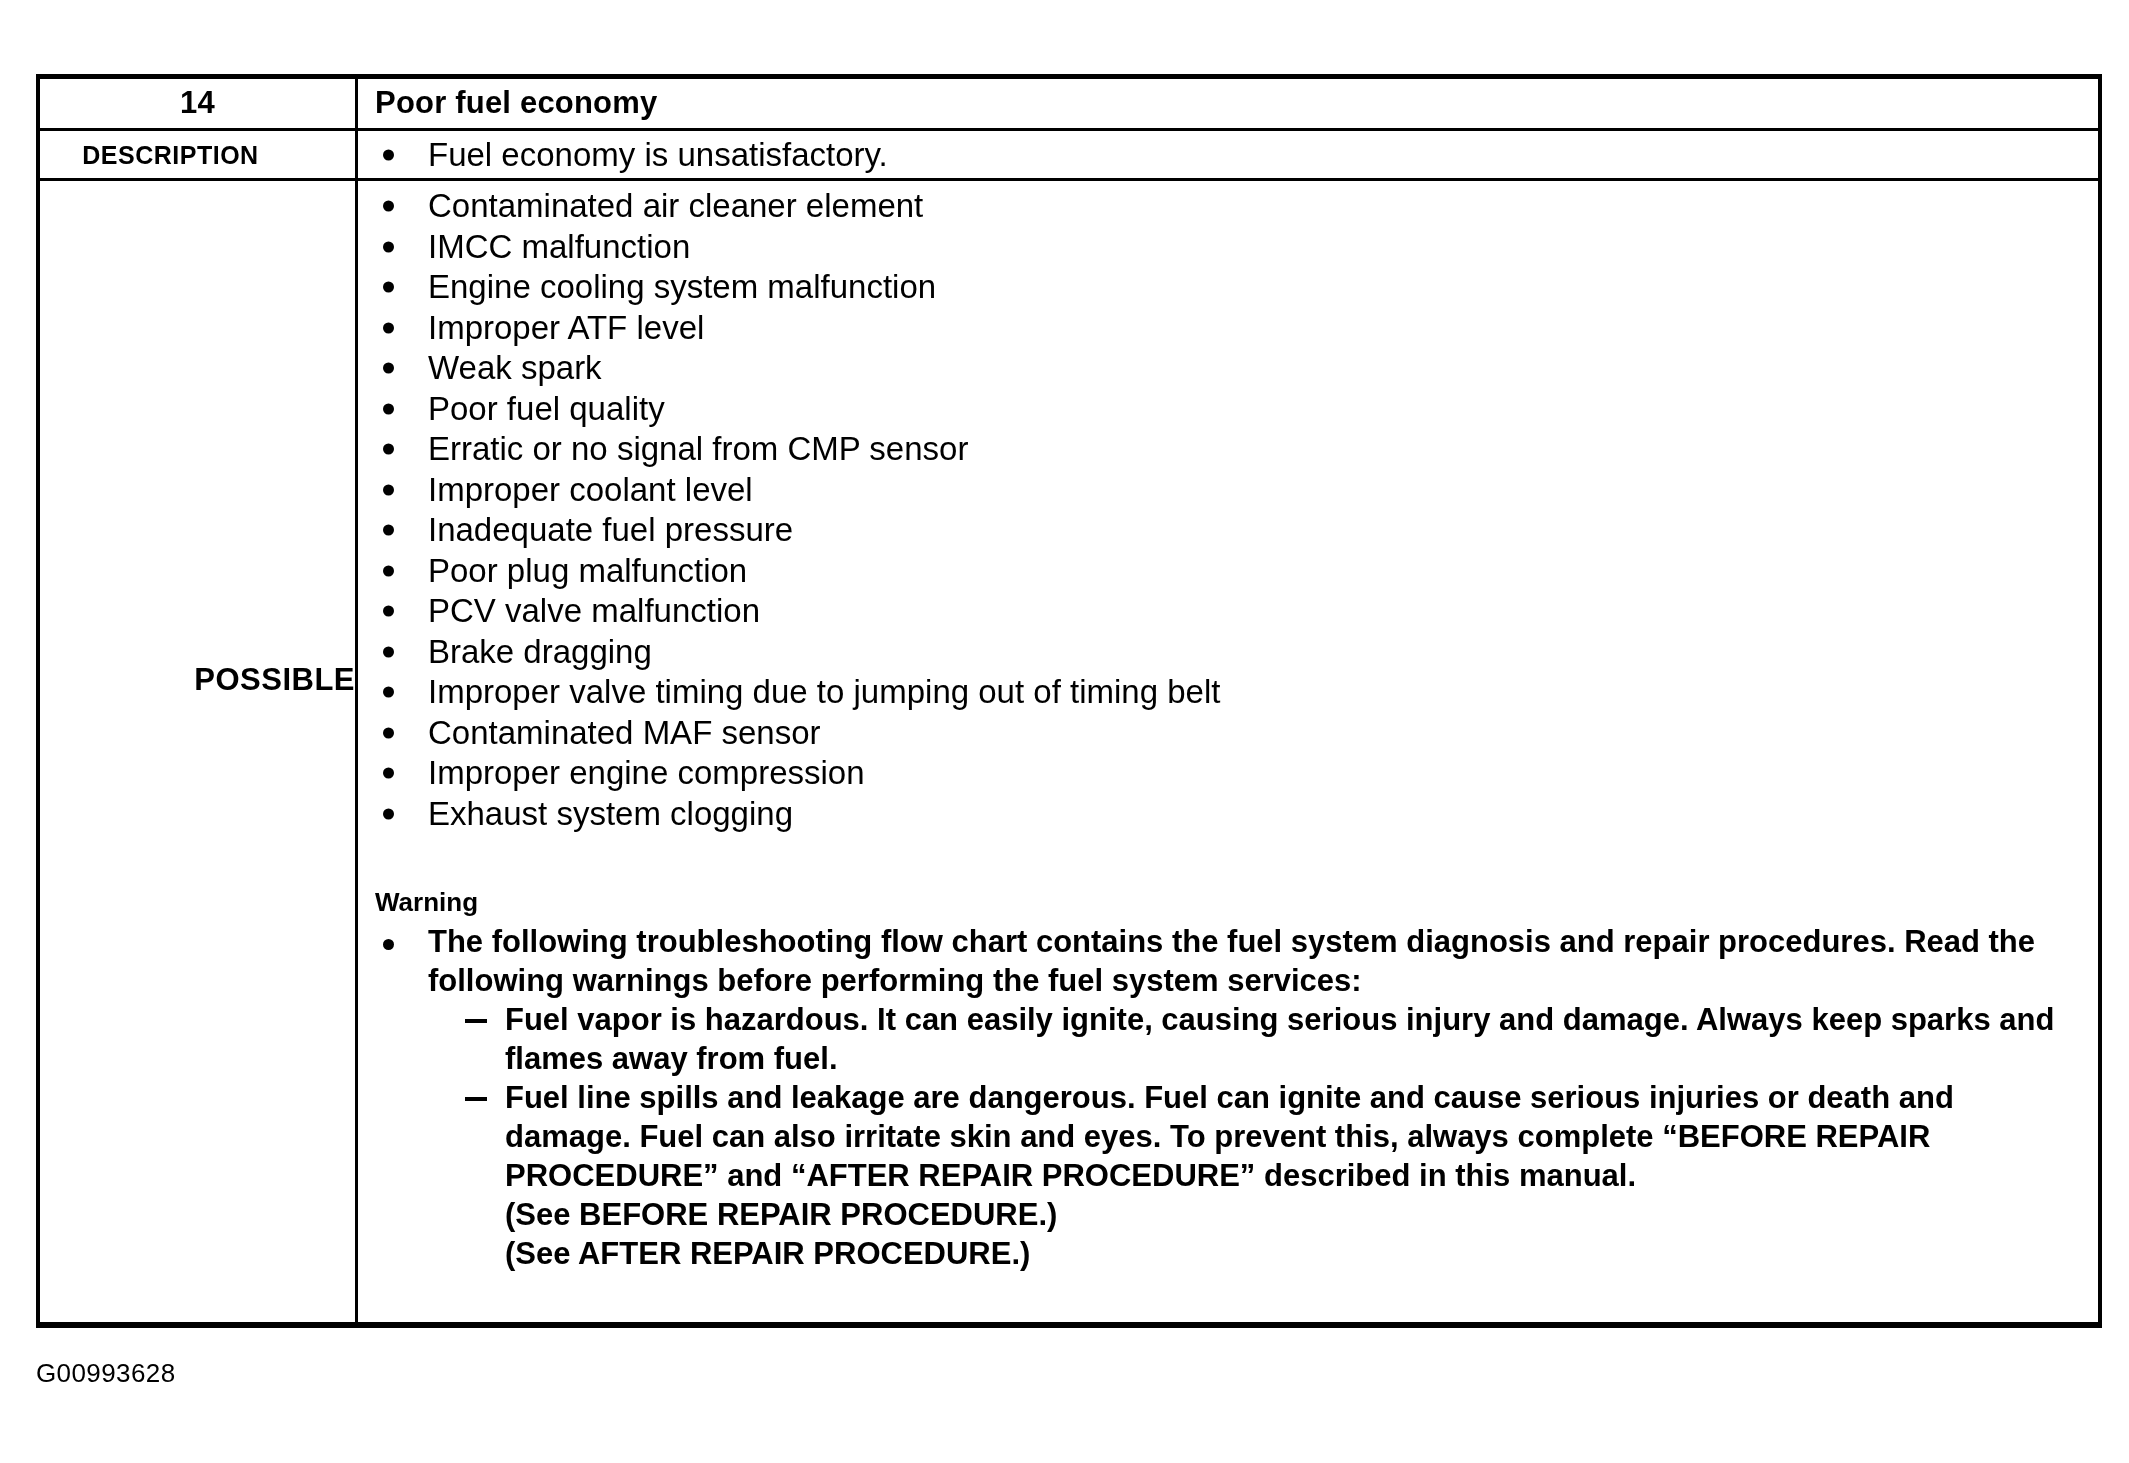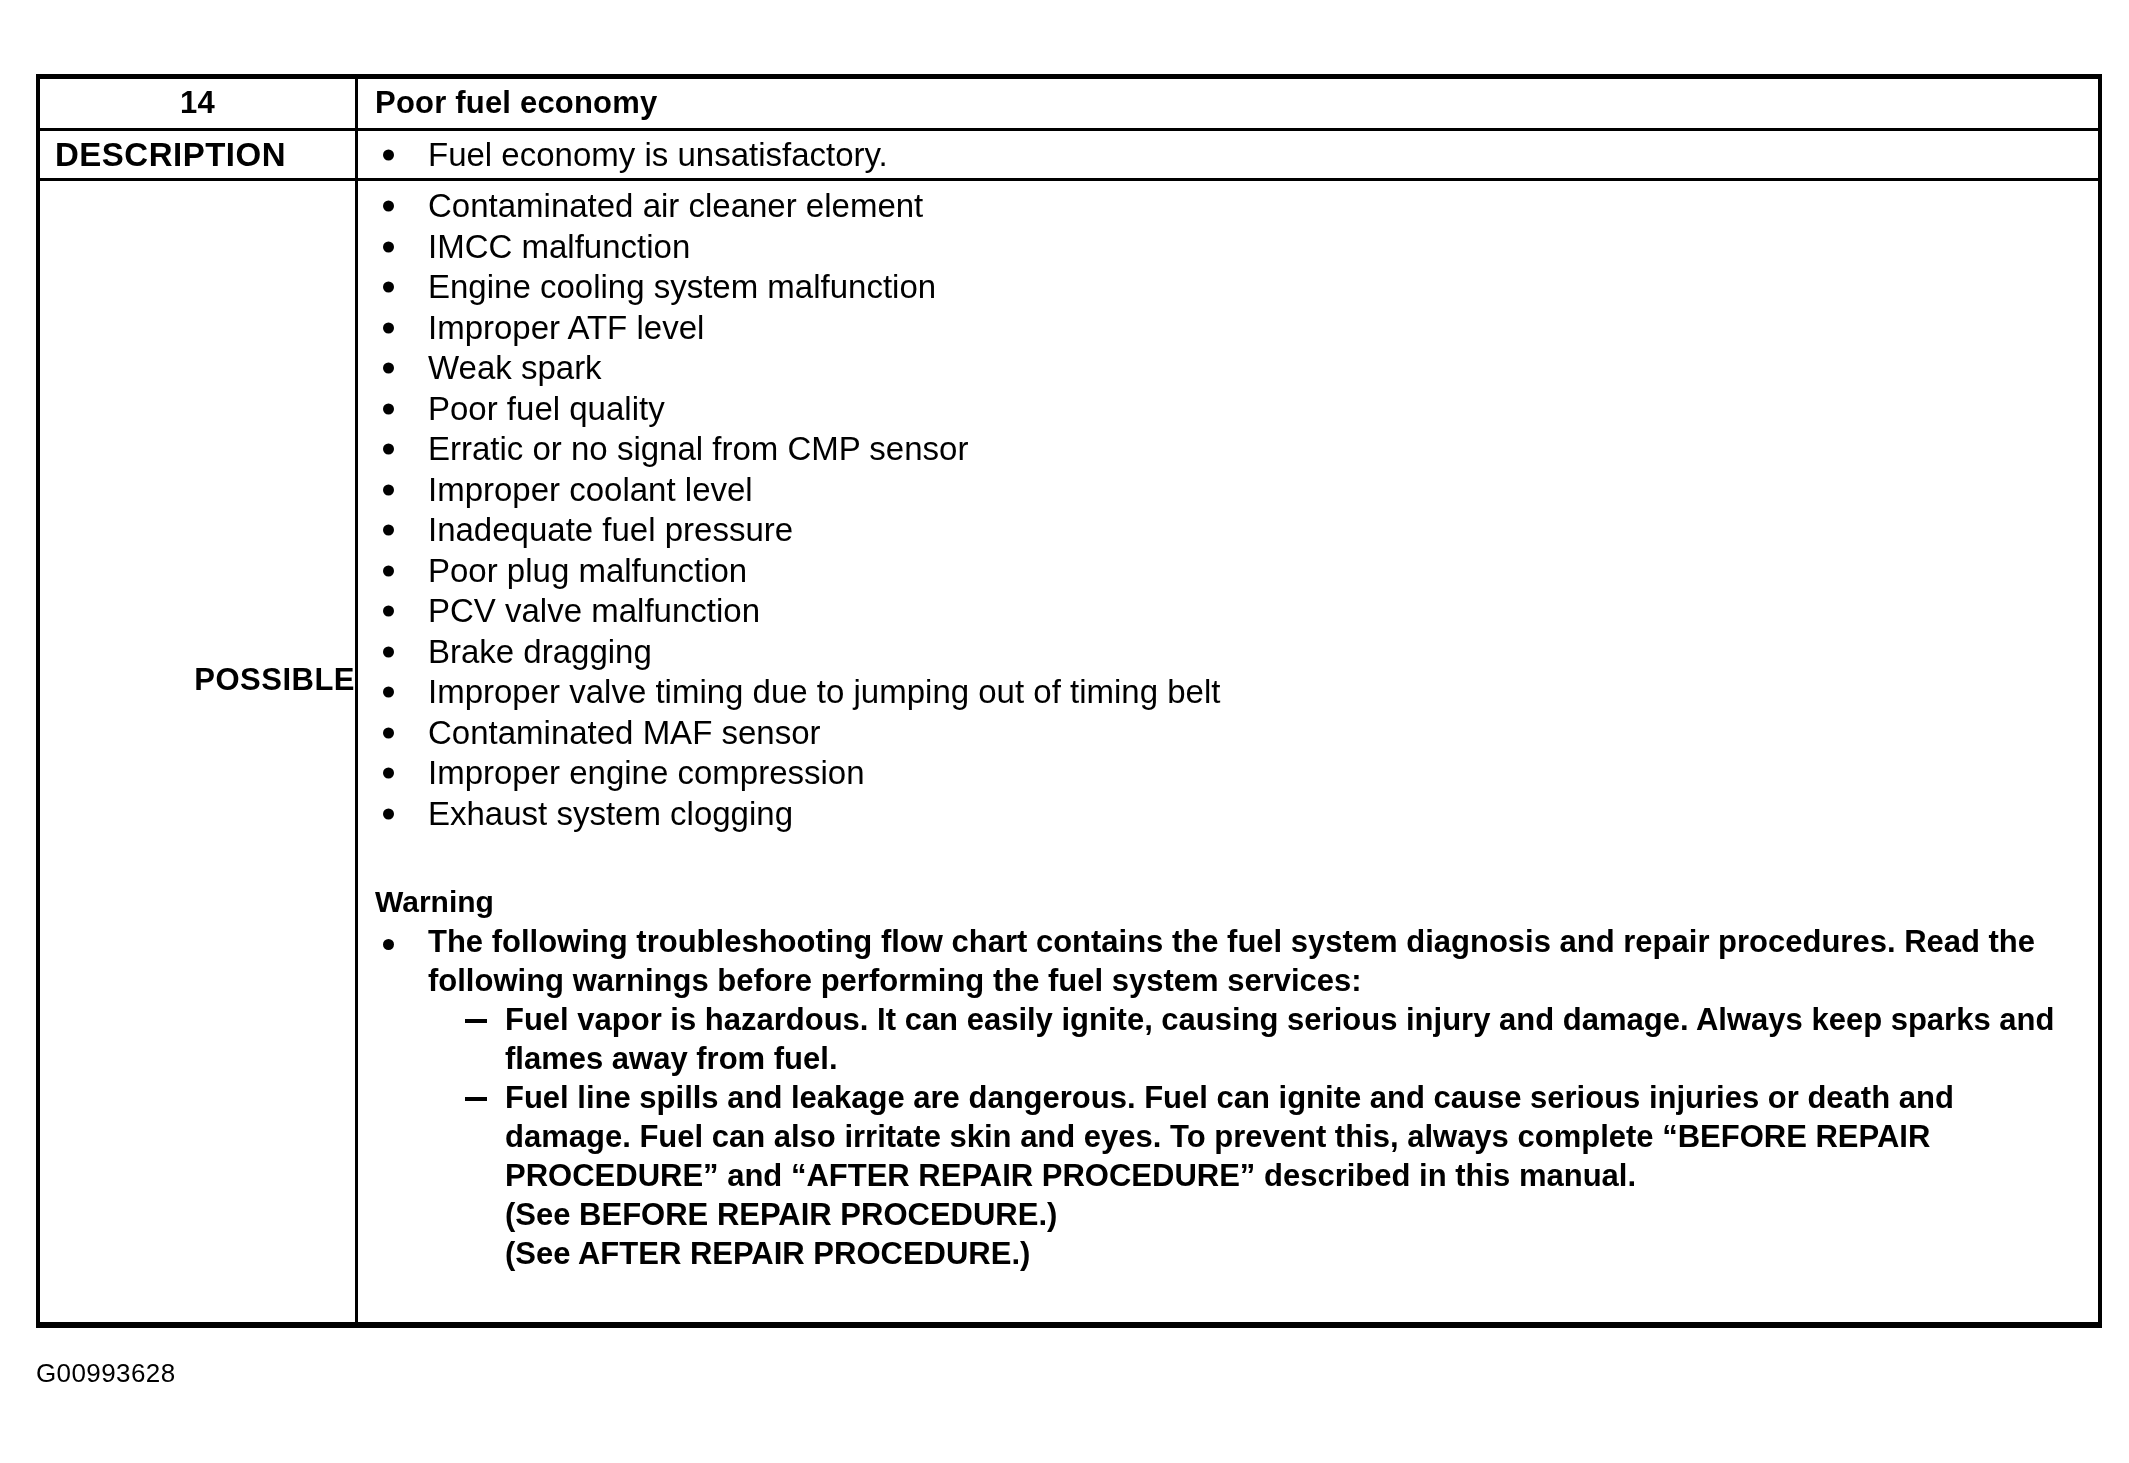--- a/index.html
+++ b/index.html
@@ -112,21 +112,21 @@
   
   .row-desc-label {
     position: absolute;
     left: 40px;
     top: 132px;
     width: 261px;
     height: 46px;
     display: flex;
     align-items: center;
     justify-content: center;
-    font-size: 33px;
+    font-size: 25px;
     font-weight: bold;
     letter-spacing: 0.5px;
   }
   .row-desc-body {
     position: absolute;
     left: 375px;
     top: 132px;
     height: 46px;
     display: flex;
     align-items: center;
@@ -173,21 +173,21 @@
     transform: translateY(-50%);
     width: 11px;
     height: 11px;
     background: #000;
     border-radius: 50%;
   }
 
   
   .warn-head {
     margin-top: 48px;
-    font-size: 30px;
+    font-size: 26px;
     font-weight: bold;
     line-height: 40px;
   }
   .warn-bullet {
     position: relative;
     padding-left: 53px;
     font-size: 31px;
     font-weight: bold;
     line-height: 39px;
     width: 1640px;

